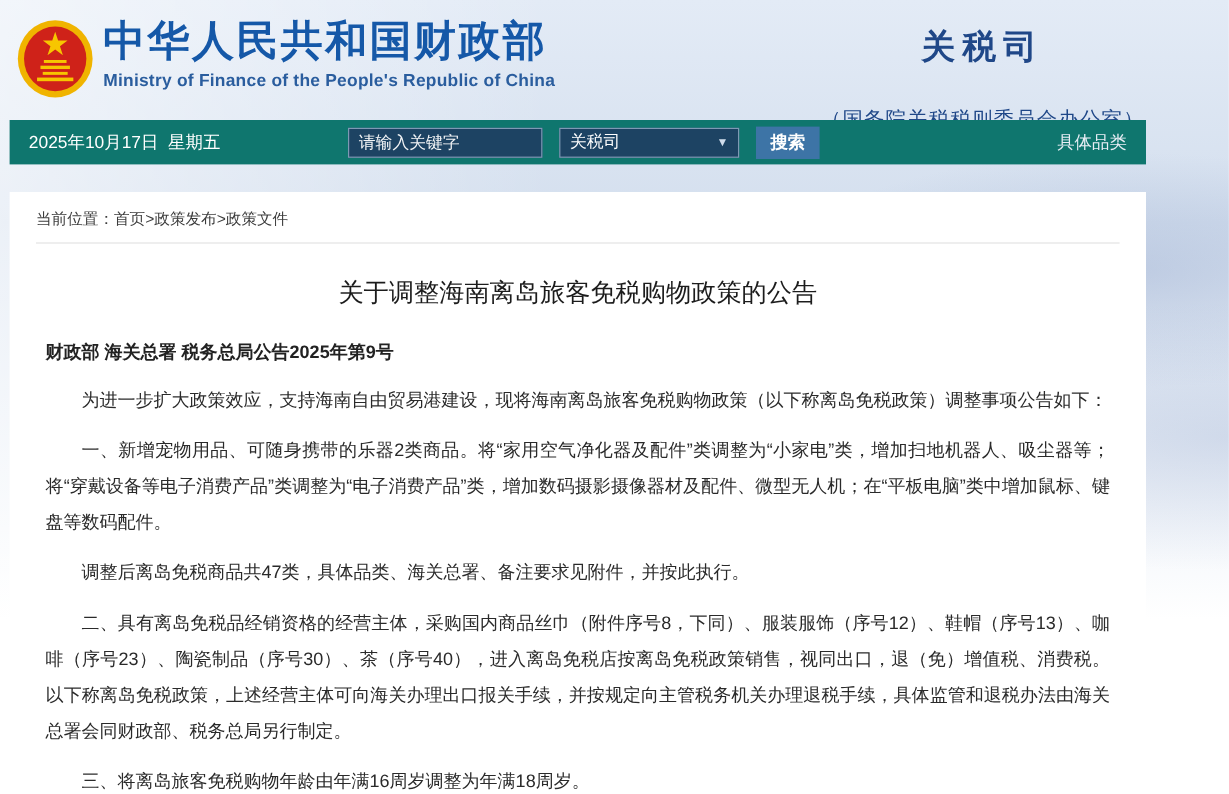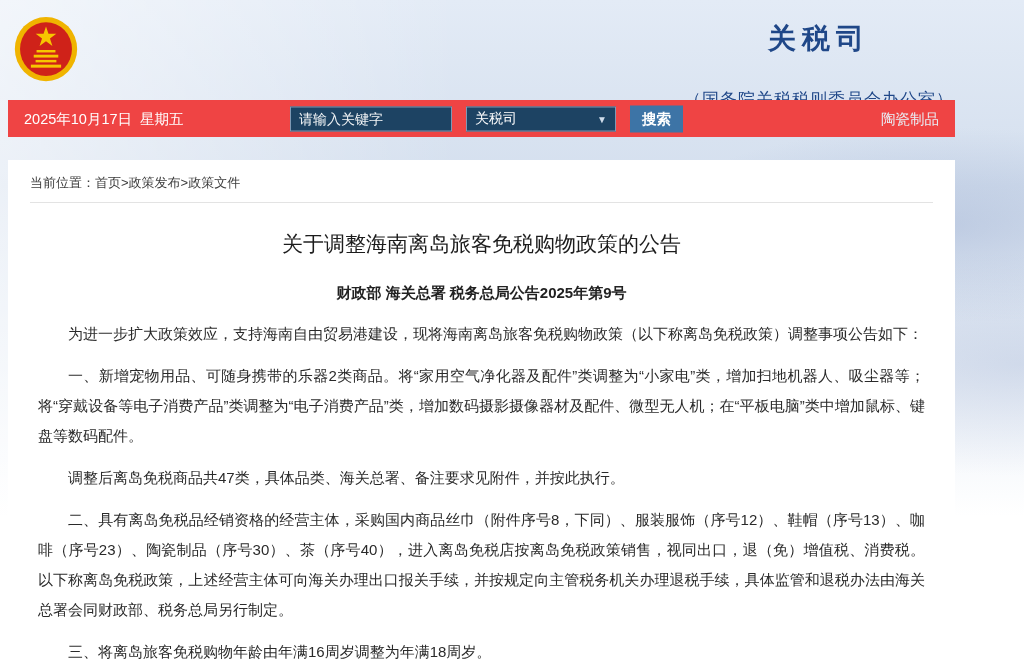--- a/index.html
+++ b/index.html
@@ -20,21 +20,21 @@
   .brand-cn { font-size: 35px; font-weight: bold; color: #1558a8; letter-spacing: 2px; line-height: 42px; }
   .brand-en { font-size: 14.5px; font-weight: bold; color: #2a5d9e; margin-top: 4px; letter-spacing: .2px; }
   .dept { position: absolute; right: 70px; top: 20px; text-align: center; color: #1f4788; }
   .dept-name { font-size: 28px; font-weight: bold; letter-spacing: 6px; }
   .dept-sub { font-size: 17px; margin-top: 30px; letter-spacing: 1px; }
 
   
   .col { position: relative; margin-left: 8px; width: 947px; }
 
   
-  .navbar { position: relative; height: 37px; background: #ef4444; color: #fff; }
+  .navbar { position: relative; height: 37px; background: #0f766e; color: #fff; }
   .nav-date { position: absolute; left: 16px; top: 50%; transform: translateY(-50%);
               font-size: 14.5px; white-space: pre; }
   .nav-input { position: absolute; left: 282px; top: 50%; transform: translateY(-50%);
                width: 162px; height: 25px; background: #1d4363; border: 1px solid #7e99b4;
                color: #fff; font-size: 14px; padding: 0 8px; outline: none;
                font-family: "Liberation Sans", sans-serif; }
   .nav-input::placeholder { color: #ffffff; opacity: .95; }
   .nav-select { position: absolute; left: 458px; top: 50%; transform: translateY(-50%);
                 width: 150px; height: 25px; border: 1px solid #7e99b4; background: #1d4363;
                 display: flex; align-items: center; padding: 0 8px; font-size: 14px; cursor: pointer; }
@@ -47,57 +47,61 @@
               font-size: 14.5px; color: #e8eef5; text-decoration: none; cursor: pointer; }
 
   
   .card { margin-top: 23px; background: #ffffff; height: 644px; overflow: hidden; }
   .breadcrumb { padding: 14px 22px 0; font-size: 13px; color: #3c3c3c; }
   .breadcrumb .bc-path { cursor: pointer; }
   .divider { margin: 10px 22px 0; border-top: 1px solid #e3e3e3; height: 0; }
 
   .article { padding: 0 30px; }
   .art-title { margin-top: 27px; text-align: center; font-size: 21px; font-weight: normal; color: #1c1c1c; }
-  .art-docnum { margin-top: 26px; text-align: center; font-size: 15px; font-weight: bold; color: #222; }
+  .art-docnum { margin-top: 26px; text-align: left; font-size: 15px; font-weight: bold; color: #222; }
   .art-body { margin-top: 16px; }
   .art-body p { font-size: 15px; line-height: 30px; color: #2a2a2a; text-indent: 2em;
                 margin: 12px 0; text-align: justify; }
 </style>
 </head>
 <body>
 
 <div class="header">
   <span class="emblem">
     <svg viewBox="0 0 72 72" width="68" height="74" aria-hidden="true">
       <ellipse cx="36" cy="35" rx="33" ry="34" fill="#f0b400"></ellipse>
       <ellipse cx="36" cy="35" rx="27.5" ry="28.5" fill="#cf2219"></ellipse>
       <path d="M36 11 l2.6 7.9 8.3 0 -6.7 4.9 2.6 7.9 -6.8 -4.9 -6.8 4.9 2.6 -7.9 -6.7 -4.9 8.3 0 z" fill="#f7c600"></path>
       <rect x="26" y="36" width="20" height="2.6" fill="#f7c600"></rect>
       <rect x="23" y="41" width="26" height="3" fill="#f7c600"></rect>
       <rect x="25" y="46.5" width="22" height="2.6" fill="#f7c600"></rect>
       <rect x="20" y="51.5" width="32" height="3.2" fill="#f7c600"></rect>
     </svg>
   </span>
+  <div class="brand">
+    <div class="brand-cn">中华人民共和国财政部</div>
+    <div class="brand-en">Ministry of Finance of the People's Republic of China</div>
+  </div>
   <div class="dept">
     <div class="dept-name">关税司</div>
     <div class="dept-sub">（国务院关税税则委员会办公室）</div>
   </div>
 </div>
 
 <div class="col">
 
   <div class="navbar">
     <span class="nav-date">2025年10月17日  星期五</span>
     <input class="nav-input" type="text" placeholder="请输入关键字" style="">
     <div class="nav-select">
       <span>关税司</span>
       <span class="caret">▼</span>
     </div>
     <button class="nav-search-btn">搜索</button>
-    <a class="nav-back">陶瓷制品</a>
+    <a class="nav-back">具体品类</a>
   </div>
 
   <div class="card">
     <div class="breadcrumb">
       <span>当前位置：</span><span class="bc-path">首页&gt;政策发布&gt;政策文件</span>
     </div>
     <div class="divider"></div>
 
     <div class="article">
       <div class="art-title">关于调整海南离岛旅客免税购物政策的公告</div>

